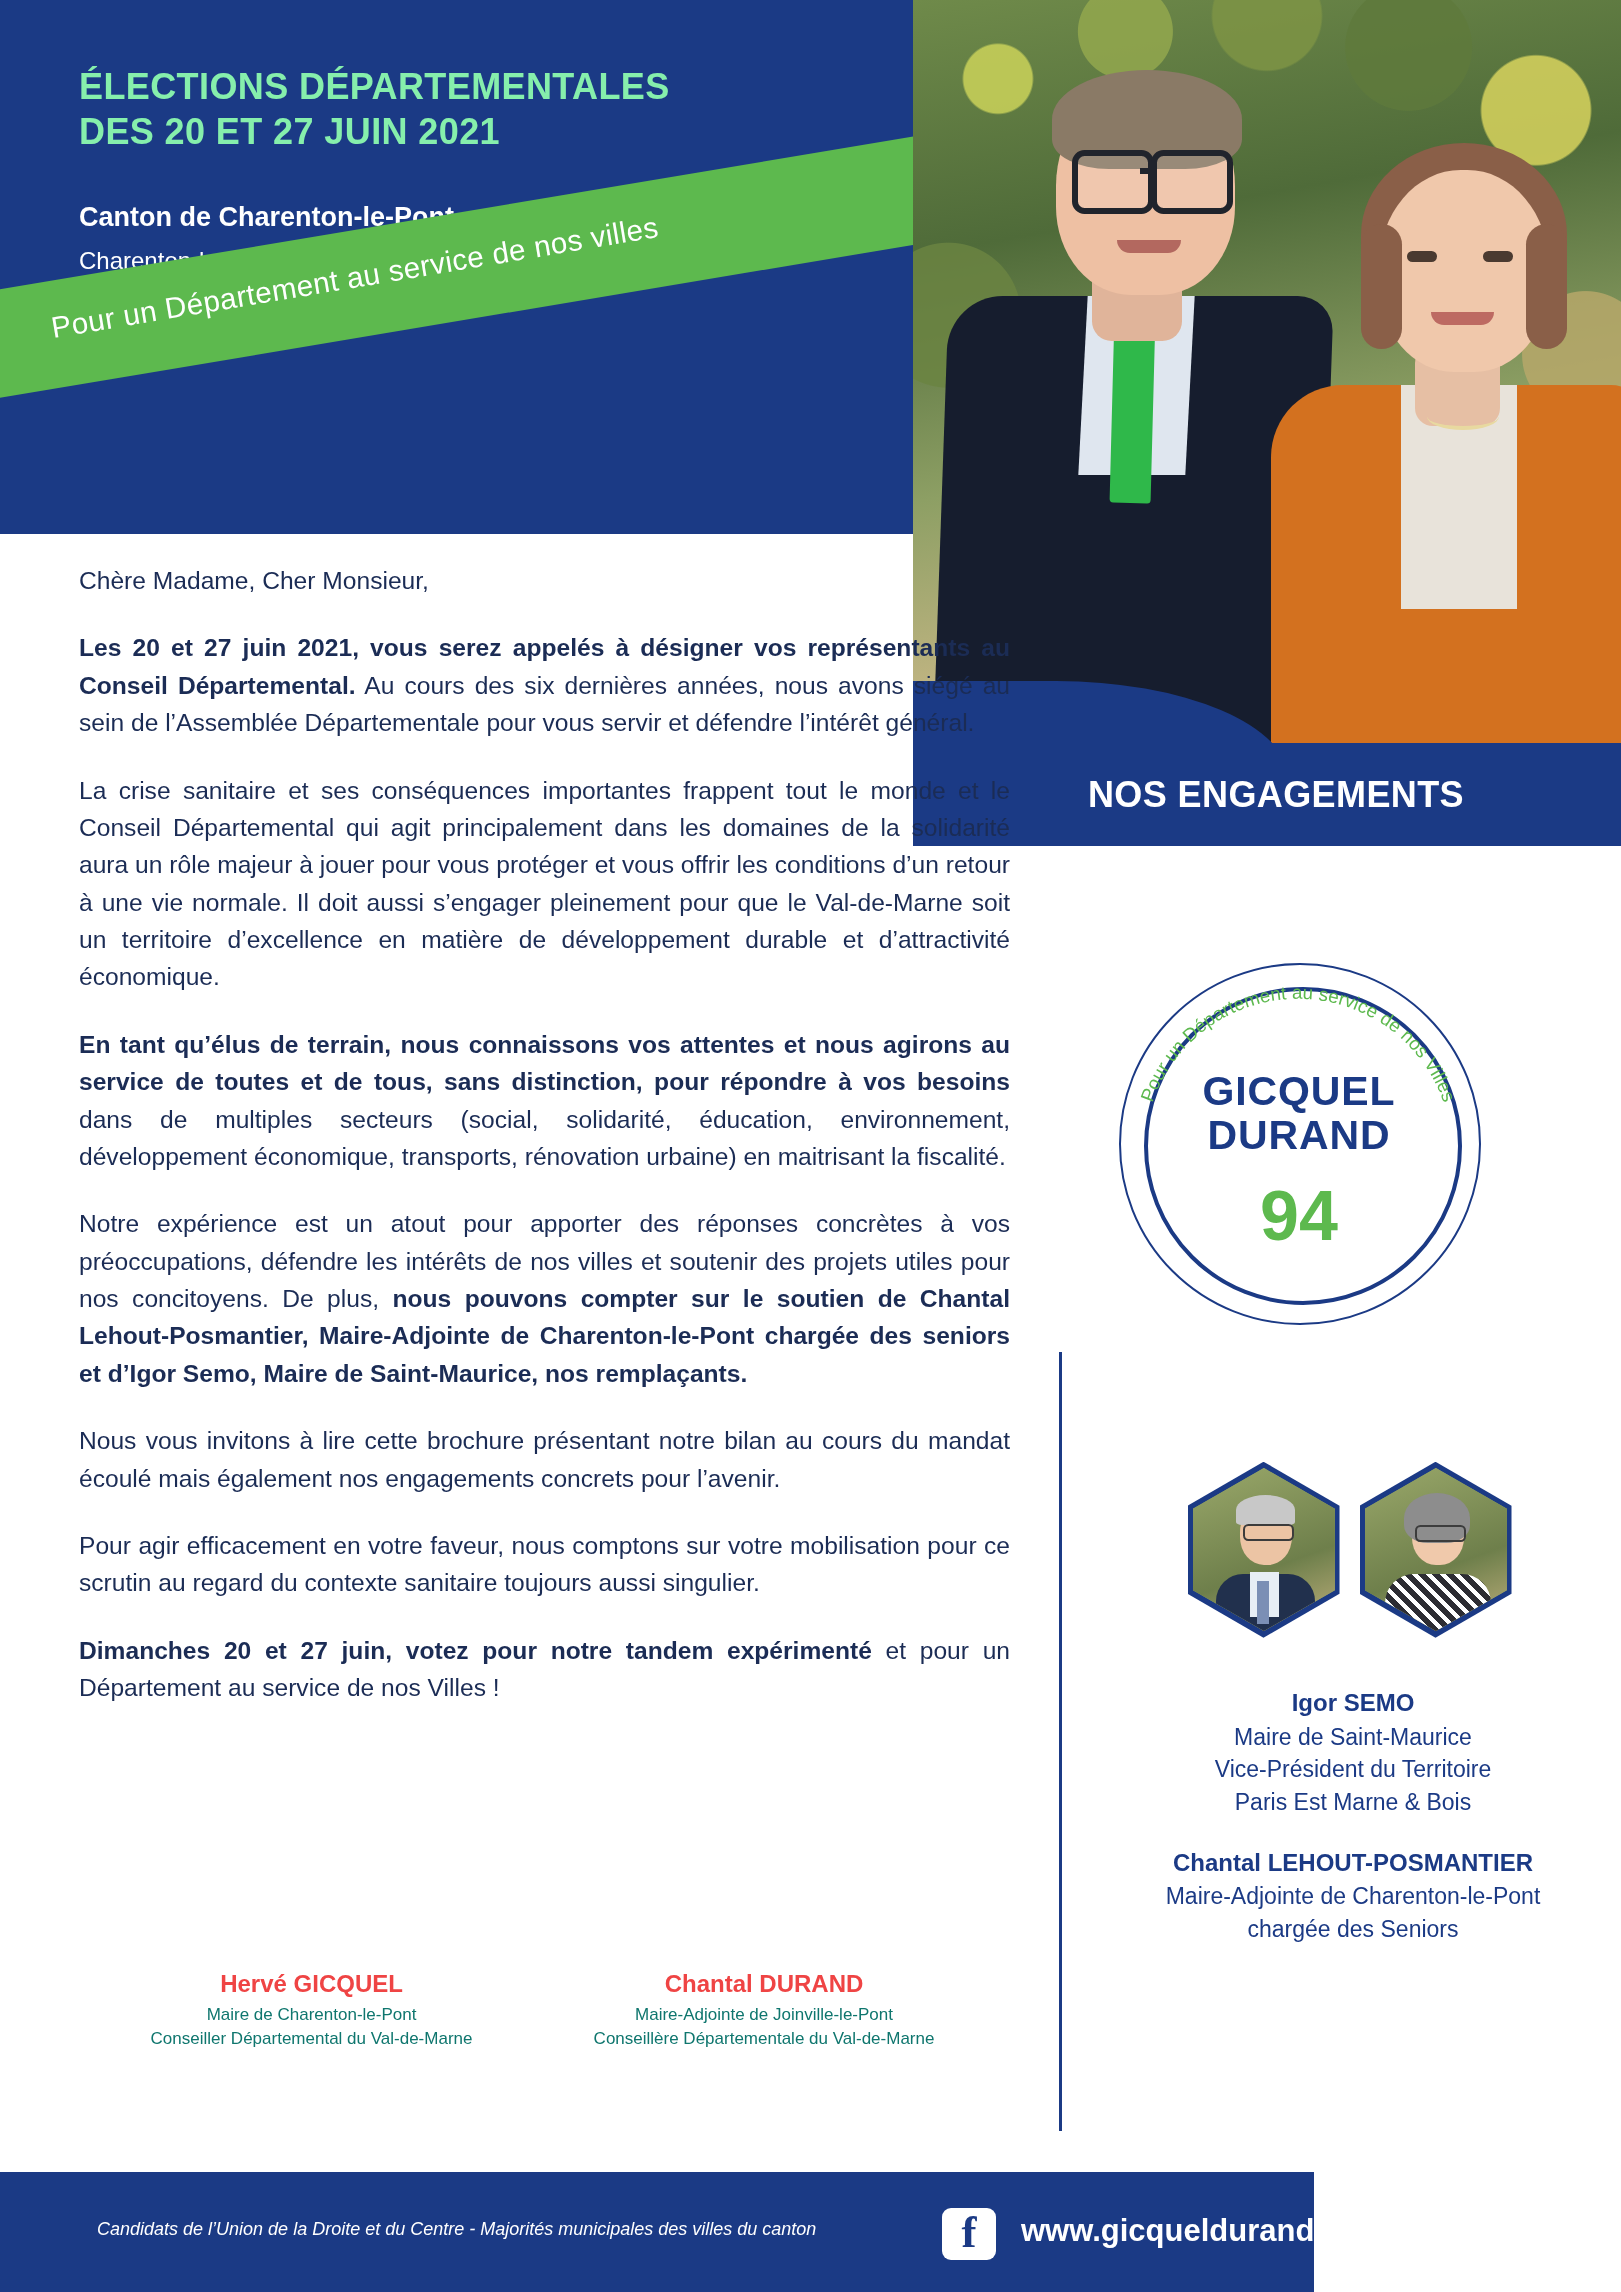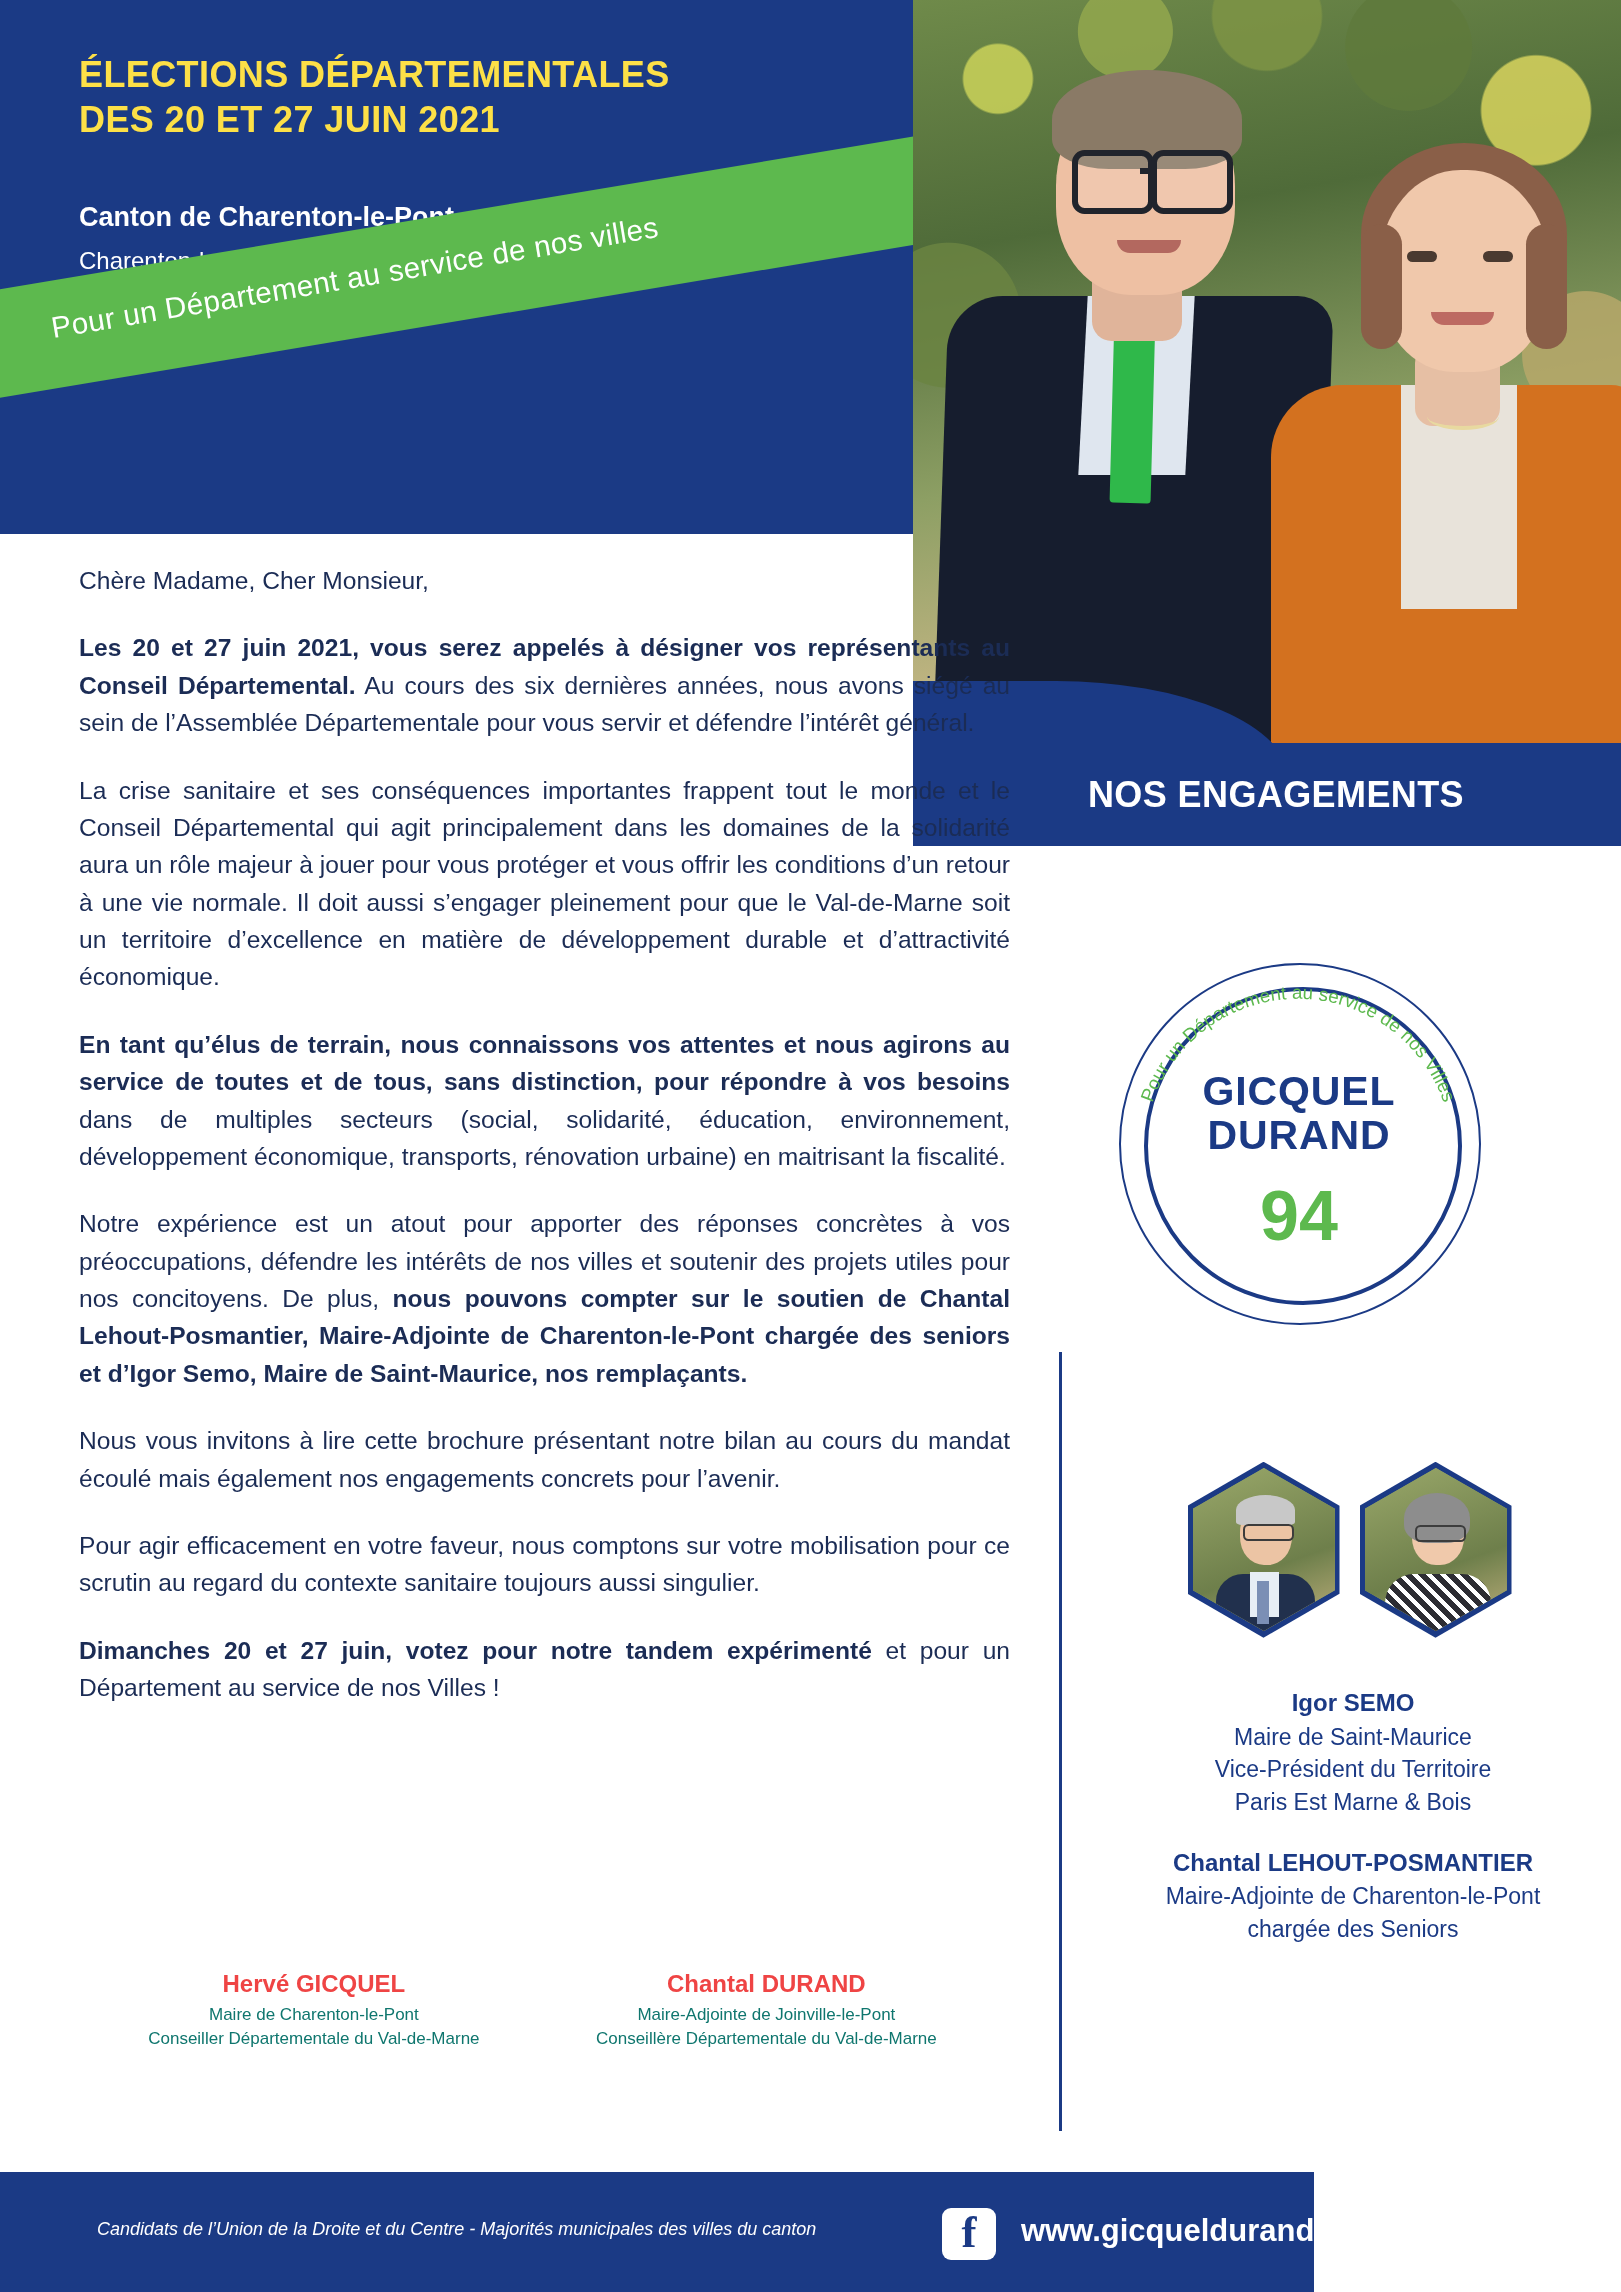--- a/index.html
+++ b/index.html
@@ -12,22 +12,22 @@
     overflow:hidden;
   }
   .page{position:absolute;inset:0;}
 
   
   .header-blue{
     position:absolute;left:0;top:0;width:913px;height:534px;
     background:#1b3a85;
   }
   .header-title{
-    position:absolute;left:79px;top:52px;width:770px;
-    color:#fde047;font-weight:bold;font-size:36px;line-height:1.25;
+    position:absolute;left:79px;top:64px;width:770px;
+    color:#86efac;font-weight:bold;font-size:36px;line-height:1.25;
     letter-spacing:0.4px;
   }
   .header-canton{
     position:absolute;left:79px;top:202px;width:770px;
     color:#ffffff;font-weight:bold;font-size:27px;
   }
   .header-cities{
     position:absolute;left:79px;top:244px;width:627px;
     color:#ffffff;font-size:24px;line-height:1.45;font-weight:300;
   }
@@ -245,21 +245,21 @@
         <p><span>Nous vous invitons à lire cette brochure présentant notre bilan au cours du mandat écoulé mais également nos engagements concrets pour l’avenir.</span></p>
         <p><span>Pour agir efficacement en votre faveur, nous comptons sur votre mobilisation pour ce scrutin au regard du contexte sanitaire toujours aussi singulier.</span></p>
         <p><b>Dimanches 20 et 27 juin, votez pour notre tandem expérimenté</b><span> et pour un Département au service de nos Villes !</span></p>
       </div>
   </div>
 
   <div class="signatures">
     <div>
       <div class="sig-name">Hervé GICQUEL</div>
       <div class="sig-line">Maire de Charenton-le-Pont</div>
-      <div class="sig-line">Conseiller Départementale du Val-de-Marne</div>
+      <div class="sig-line">Conseiller Départemental du Val-de-Marne</div>
     </div>
     <div>
       <div class="sig-name">Chantal DURAND</div>
       <div class="sig-line">Maire-Adjointe de Joinville-le-Pont</div>
       <div class="sig-line">Conseillère Départementale du Val-de-Marne</div>
     </div>
   </div>
 
   <div class="logo-wrap">
     <div class="logo-circle-outer"></div>

